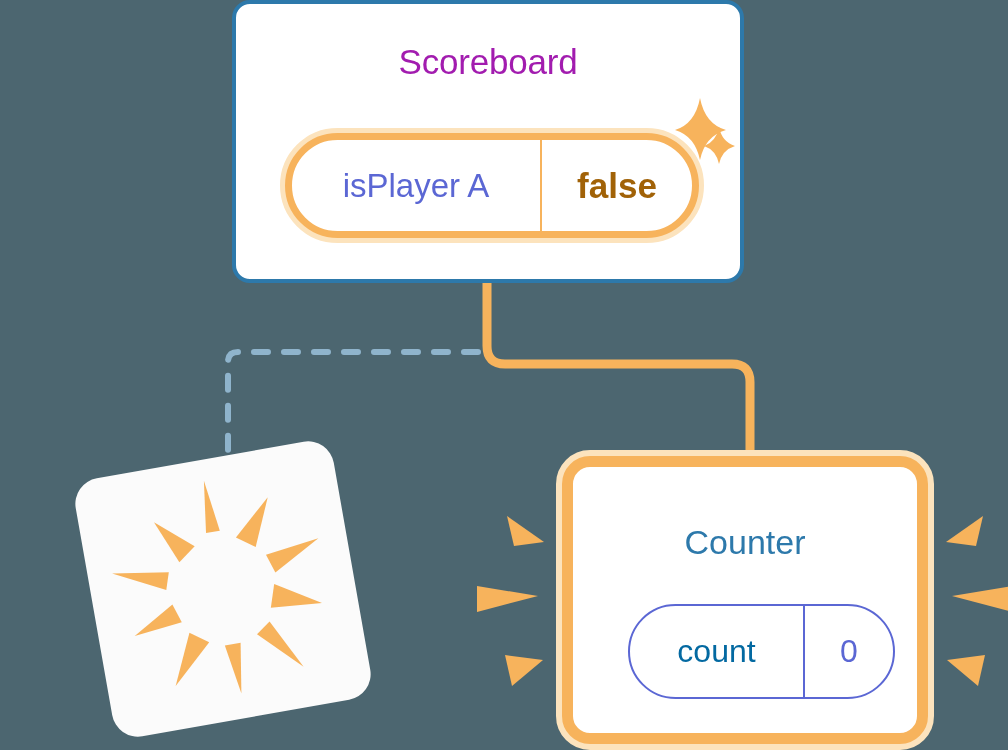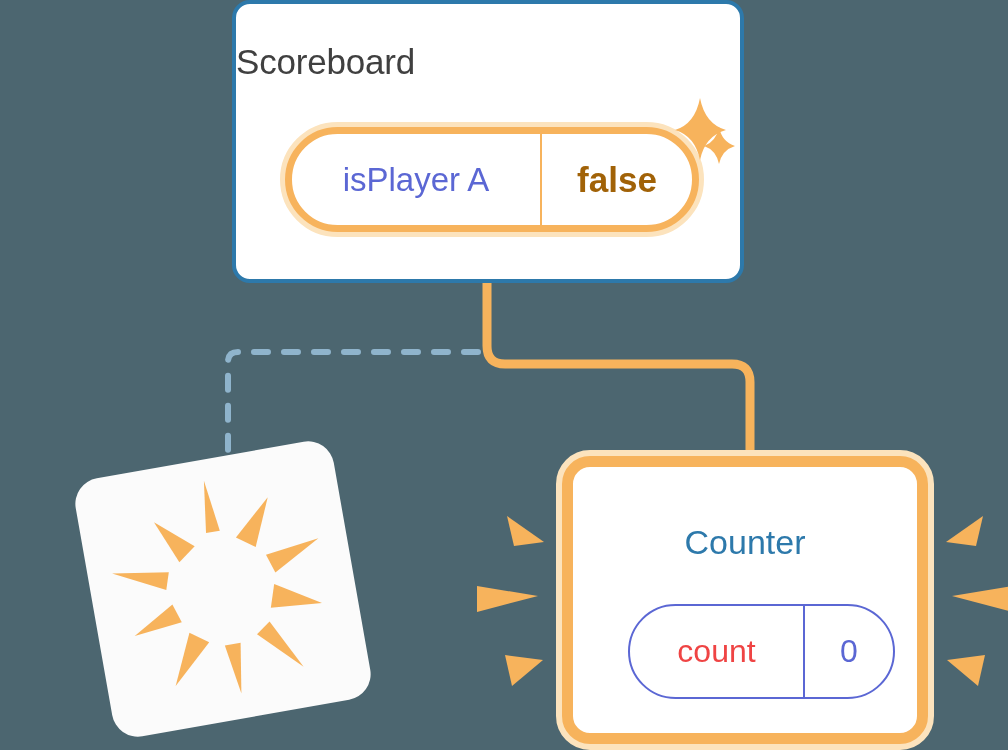--- a/index.html
+++ b/index.html
@@ -39,30 +39,31 @@
     border: 4px solid #2d79ab;
     border-radius: 18px;
     box-sizing: border-box;
     z-index: 30;
   }
   #scoreboard-title {
     position: absolute;
     left: 0;
     top: 38px;
     width: 100%;
+    text-align: center;
     font-size: 35px;
-    color: #404040;
+    color: #a21caf;
     letter-spacing: -0.2px;
   }
 
   
   #scoreboard-pill-wrap {
     position: absolute;
     left: 44px;
-    top: 118px;
+    top: 124px;
     width: 424px;
     height: 113px;
   }
   #scoreboard-pill-halo {
     position: absolute;
     left: 0; top: 0;
     width: 424px;
     height: 115px;
     box-sizing: border-box;
     border: 10px solid #fce3bd;
@@ -148,21 +149,21 @@
     background: #ffffff;
     display: flex;
     align-items: stretch;
   }
   #counter-pill-key {
     flex: 0 0 173px;
     display: flex;
     align-items: center;
     justify-content: center;
     font-size: 32px;
-    color: #ef4444;
+    color: #0369a1;
     border-right: 2px solid #5b67d4;
   }
   #counter-pill-value {
     flex: 1;
     display: flex;
     align-items: center;
     justify-content: center;
     font-size: 32px;
     color: #5b67d4;
   }

